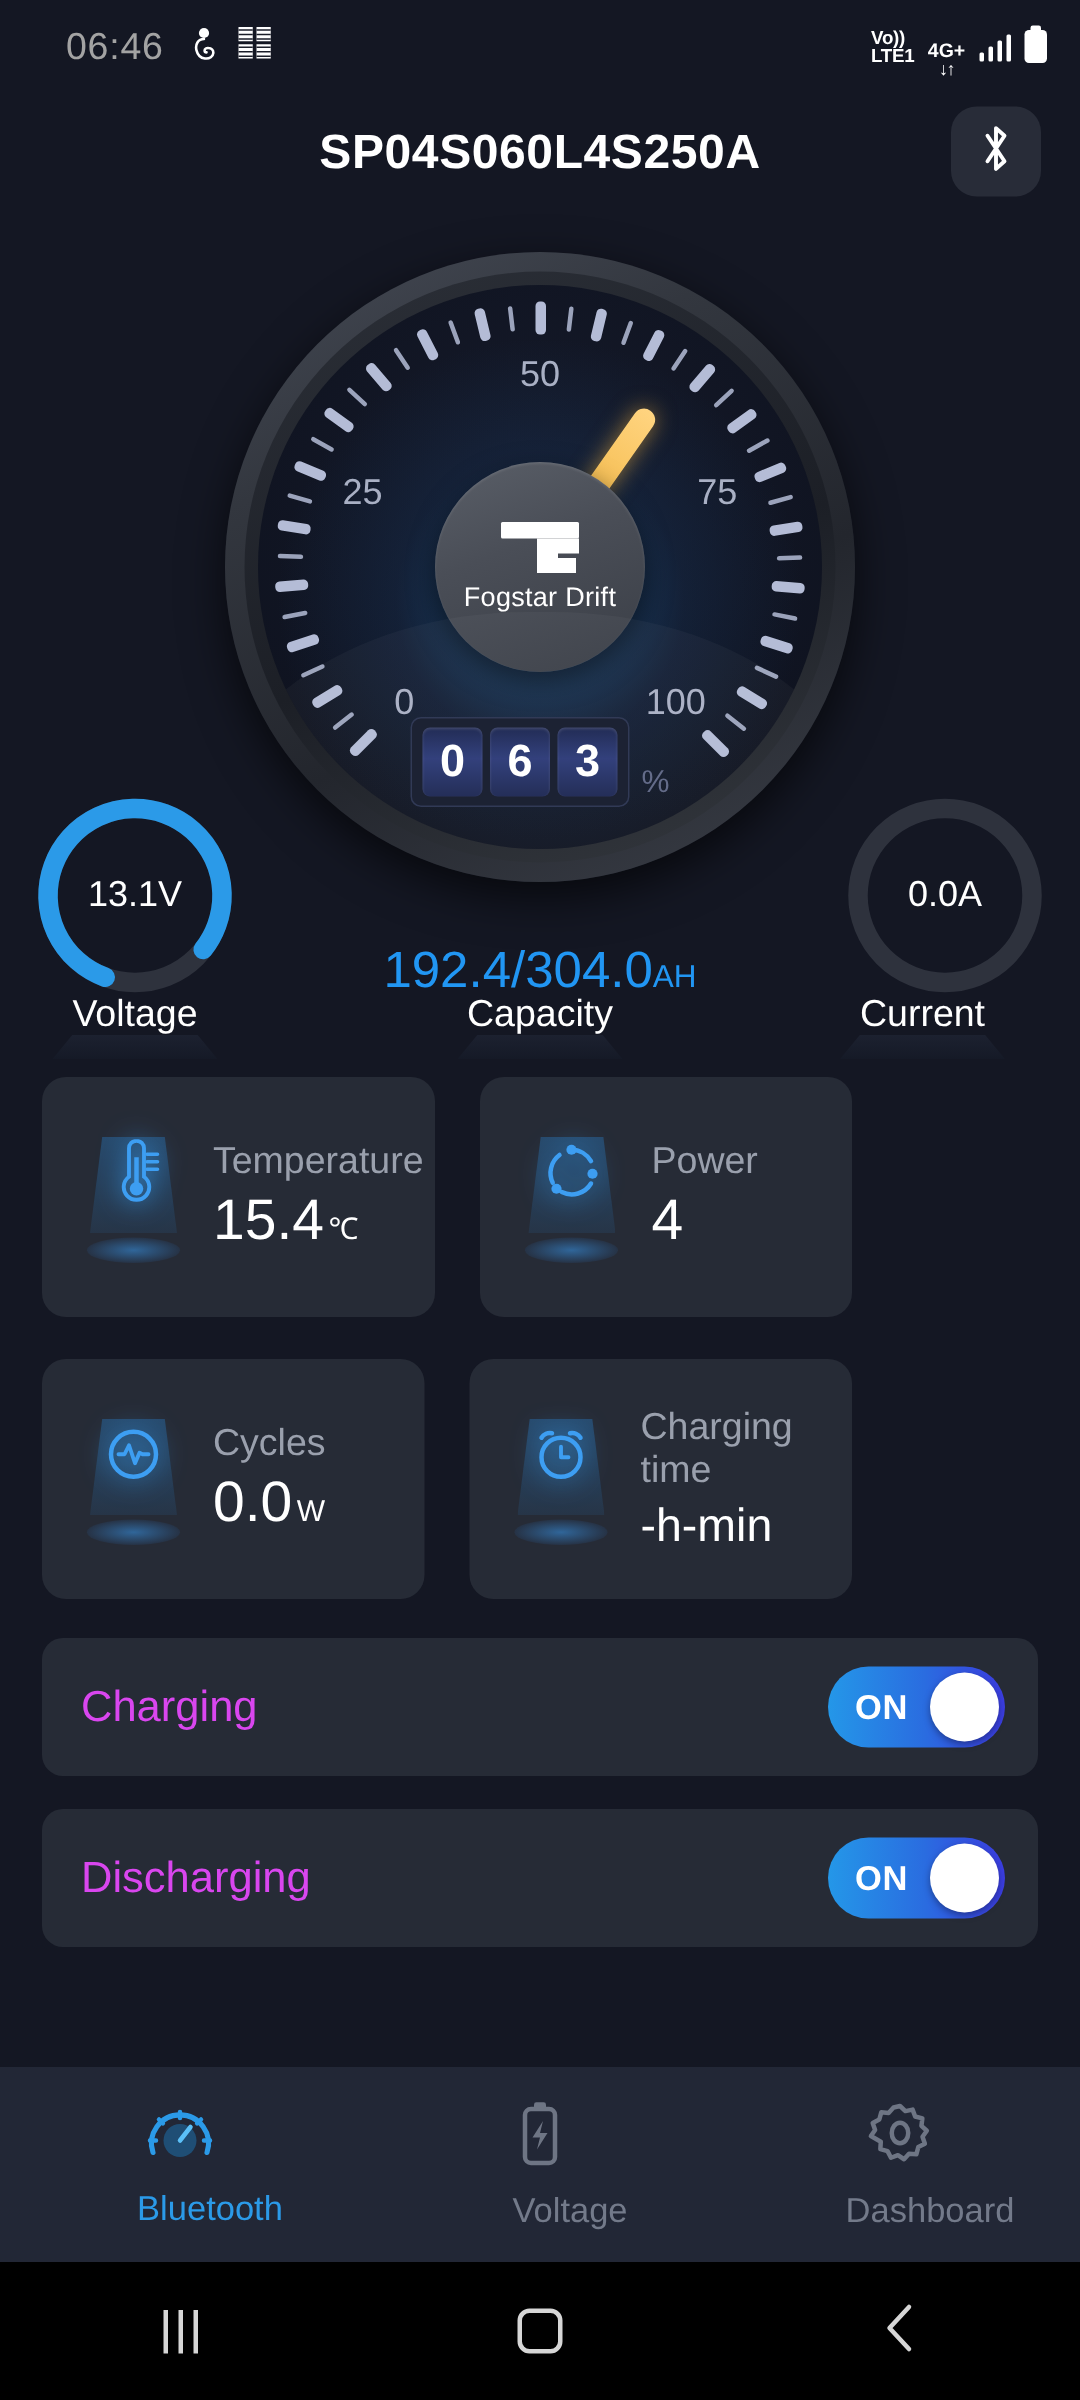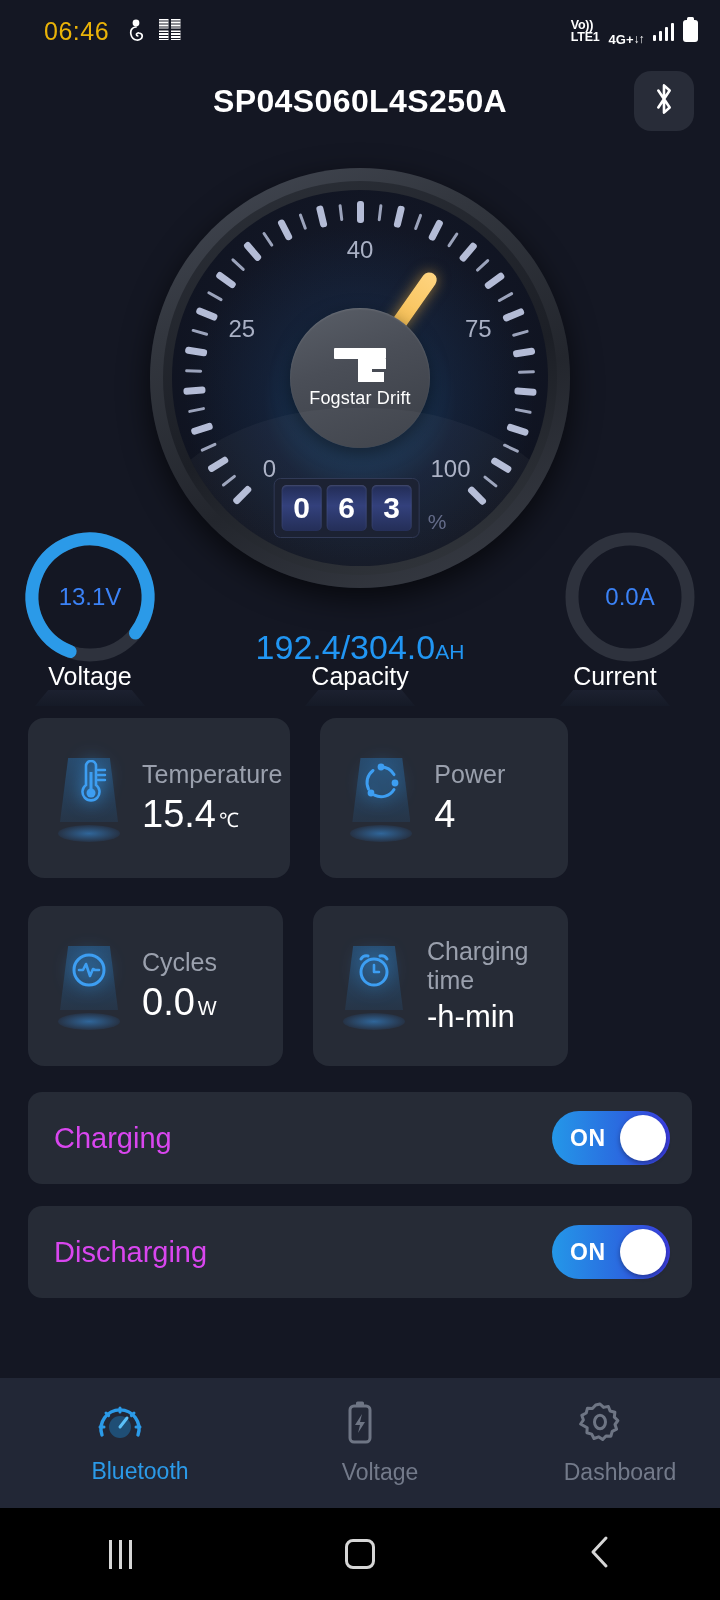--- a/index.html
+++ b/index.html
@@ -10,27 +10,27 @@
     -webkit-font-smoothing:antialiased;
   }
   #app { position:relative; width:720px; height:1600px; background:#141723; }
 
   
   .statusbar {
     position:absolute; top:0; left:0; width:720px; height:62px;
     background:#141723; display:flex; align-items:center;
     padding:0 22px 0 44px;
   }
-  .sb-clock { color:#eab308; font-size:25px; letter-spacing:.5px; font-weight:400; }
+  .sb-clock { color:#a3a3a3; font-size:25px; letter-spacing:.5px; font-weight:400; }
   .sb-left-icons { display:flex; align-items:center; gap:11px; margin-left:17px; }
   .sb-spacer { flex:1; }
   .sb-right { display:flex; align-items:center; gap:9px; }
   .sb-volte { display:flex; flex-direction:column; line-height:1.0;
     color:#fff; font-size:12.5px; font-weight:700; letter-spacing:-.2px; }
-  .sb-net { display:flex; flex-direction:row; align-items:center; line-height:1.0;
+  .sb-net { display:flex; flex-direction:column; align-items:center; line-height:1.0;
     color:#fff; font-size:13px; font-weight:700;margin-top:16px; }
   .sb-net .arrows { font-size:12px; font-weight:400; letter-spacing:-1px; }
   .sb-bars { display:flex; align-items:flex-end; gap:2.5px; height:19px; }
   .sb-bars i { display:block; width:3.5px; background:#fff; border-radius:1px; }
   .sb-bars i:nth-child(1){height:6px;background:#fff;}
   .sb-bars i:nth-child(2){height:10px;}
   .sb-bars i:nth-child(3){height:14px;}
   .sb-bars i:nth-child(4){height:18px;}
   .sb-batt { position:relative; width:15px; height:22px; border-radius:3px; background:#fff; }
   .sb-batt::before { content:""; position:absolute; top:-3.5px; left:4px;
@@ -94,21 +94,21 @@
     color:#fff; font-size:30px; font-weight:700;
     box-shadow:inset 0 1px 2px rgba(255,255,255,.16); }
   .digits-pct { color:#5f6785; font-size:21px; padding-bottom:4px; }
 
   
   .meters { position:absolute; top:520px; left:0; width:720px; height:185px; }
   .ring-box { position:absolute; width:140px; height:140px; }
   .ring-box.left { left:20px; top:7px; }
   .ring-box.right { right:20px; top:7px; }
   .ring-val { position:absolute; inset:0; display:flex; align-items:center; justify-content:center;
-    color:#3b82f6; font-size:24px; }
+    color:#ffffff; font-size:24px; }
   .meter-label { position:absolute; color:#fff; font-size:25px; text-align:center; width:200px; }
   .pedestal { position:absolute; width:110px; height:16px;
     background:linear-gradient(180deg,#1d2231 0%,#151a27 100%);
     clip-path:polygon(12% 0,88% 0,100% 100%,0 100%); opacity:.9; }
   .capacity-val { position:absolute; left:0; width:720px; top:108px; text-align:center;
     color:#2196f3; font-size:34px; font-weight:400; }
   .capacity-val .unit { font-size:21px; }
 
   
   .cards { position:absolute; top:718px; left:0; width:596px; }
@@ -342,21 +342,21 @@
           <div class="tick minor" style="transform: rotate(398.25deg);">
             <span></span>
           </div>
           <div class="tick major" style="transform: rotate(405deg);">
             <span></span>
           </div>
         </div>
       <div id="tick-labels">
           <div class="tick-lbl" style="left: 97.4903px; top: 278.51px;">0</div>
           <div class="tick-lbl" style="left: 69.7434px; top: 139.017px;">25</div>
-          <div class="tick-lbl" style="left: 188px; top: 60px;">40</div>
+          <div class="tick-lbl" style="left: 188px; top: 60px;">50</div>
           <div class="tick-lbl" style="left: 306.257px; top: 139.017px;">75</div>
           <div class="tick-lbl" style="left: 278.51px; top: 278.51px;">100</div>
         </div>
       <div class="needle" id="needle">
         <div class="needle-bar" id="needle-bar" style="transform: rotate(305.1deg);"></div>
       </div>
       <div class="hub">
         <div class="hub-logo">
           <div class="bar-top"></div>
             <div class="stem"></div>

